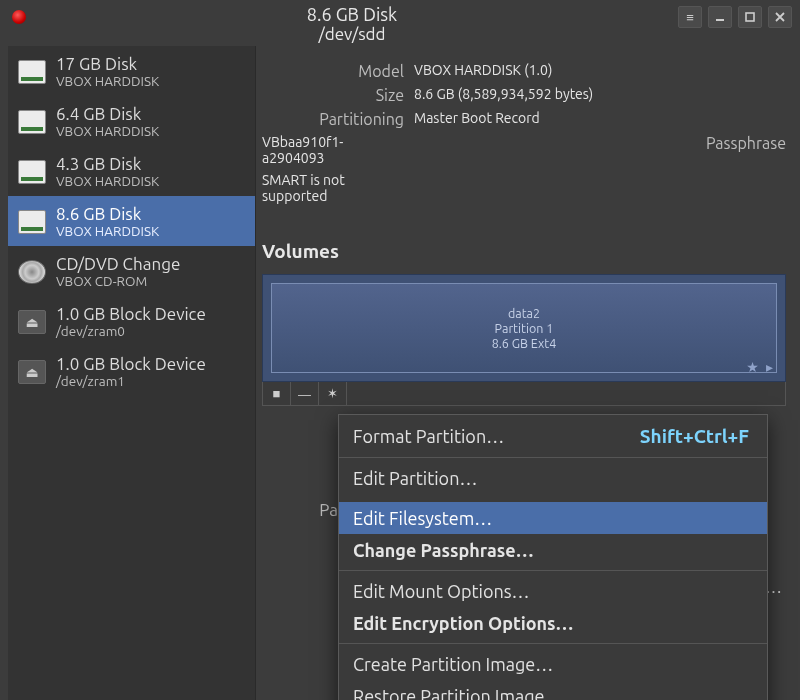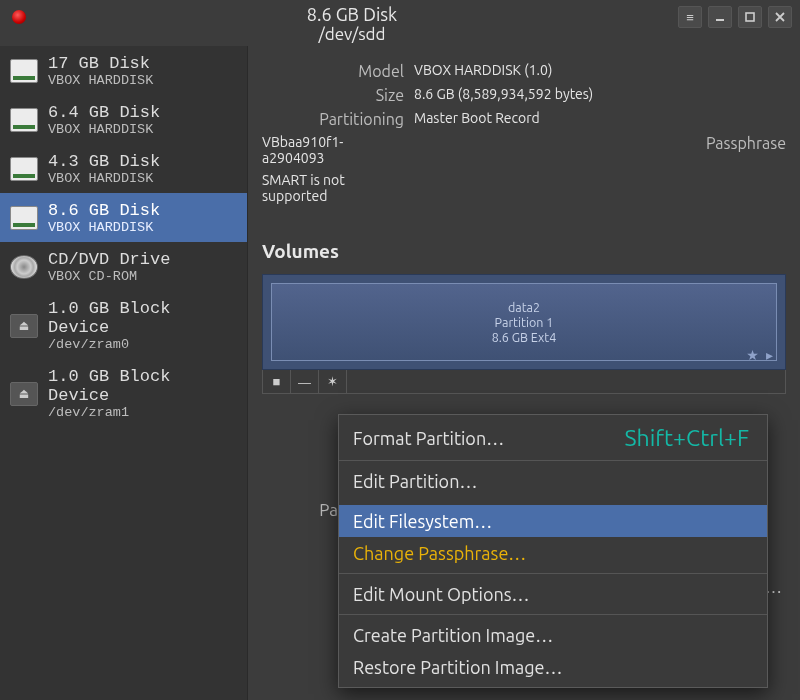--- a/index.html
+++ b/index.html
@@ -35,26 +35,25 @@
     width: 24px; height: 22px;
     background: #4a4a4a;
     border: 1px solid #555;
     border-radius: 2px;
     display: flex; align-items: center; justify-content: center;
     color: #ccc; font-size: 13px;
   }
   .titlebar .winbtn svg { width: 12px; height: 12px; }
   
   .sidebar {
-    position: absolute; top: 46px; left: 0; bottom: 0;
+    position: absolute; top: 46px; left: 8px; bottom: 0;
     width: 248px;
     background: #333;
     border-right: 1px solid #2a2a2a;
     overflow: hidden;
-    font-family: Liberation Mono, monospace;
   }
   .dev-item {
     display: flex; align-items: center;
     padding: 8px 10px 6px 10px;
     gap: 10px;
     border-bottom: 1px solid rgba(0,0,0,0);
     cursor: pointer;
   }
   .dev-item.selected {
     background: #4a6ea9;
@@ -98,21 +97,21 @@
   }
   .kv { display: grid; grid-template-columns: 142px 1fr; gap: 6px 10px; }
   .kv .k { text-align: right; color: #bdbdbd; font-size: 16px; }
   .kv .v { text-align: left; color: #e6e6e6; font-size: 14px; }
   .section-title {
     margin-top: 36px; color: #e8e8e8;
     font-size: 19px; font-weight: 600;
   }
   .vol-box {
     margin-top: 12px;
-    height: 96px;
+    height: 108px;
     background: #3f5174;
     border: 1px solid #2a3a58;
     box-shadow: inset 0 0 0 6px #3f5174;
     position: relative;
     display: flex; align-items: center; justify-content: center;
     text-align: center;
     color: #c7d2e8;
     font-size: 12.5px;
   }
   .vol-inner {
@@ -166,22 +165,22 @@
   }
   .menu .mi {
     display: flex; align-items: center;
     padding: 6px 18px 6px 14px;
     color: #e2e2e2;
     font-size: 18px;
   }
   .menu .mi.highlight {
     background: #4a6ea9; color: #fff; margin-top: 8px;
   }
-  .menu .mi.disabled { color: #eab308; }
-  .menu .accel { margin-left: auto; font-size: 23px; color: #14b8a6; }
+  .menu .mi.disabled { color: #e5e5e5; font-weight: bold; }
+  .menu .accel { margin-left: auto; font-size: 19px; color: #7dd3fc; font-weight: bold; }
   .menu .sep { height: 1px; background: #555; margin: 4px 0; }
 </style>
 </head>
 <body>
 
 <div class="titlebar">
   <div class="rec-icon"></div>
   <div class="titles">
     <div class="line1">8.6 GB Disk</div>
     <div class="line2">/dev/sdd</div>
@@ -231,21 +230,21 @@
   <div class="dev-item selected">
     <div class="dev-icon"></div>
     <div class="dev-text">
       <div class="l1">8.6 GB Disk</div>
       <div class="l2">VBOX HARDDISK</div>
     </div>
   </div>
   <div class="dev-item">
     <div class="dev-icon cd"></div>
     <div class="dev-text">
-      <div class="l1">CD/DVD Drive</div>
+      <div class="l1">CD/DVD Change</div>
       <div class="l2">VBOX CD-ROM</div>
     </div>
   </div>
   <div class="dev-item">
     <div class="dev-icon eject"></div>
     <div class="dev-text">
       <div class="l1">1.0 GB Block Device</div>
       <div class="l2">/dev/zram0</div>
     </div>
   </div>
@@ -306,20 +305,23 @@
   <div class="mi highlight">
     <span>Edit Filesystem…</span>
   </div>
   <div class="mi disabled">
     <span>Change Passphrase…</span>
   </div>
   <div class="sep"></div>
   <div class="mi">
     <span>Edit Mount Options…</span>
   </div>
+  <div class="mi disabled">
+    <span>Edit Encryption Options…</span>
+  </div>
   <div class="sep"></div>
   <div class="mi">
     <span>Create Partition Image…</span>
   </div>
   <div class="mi">
     <span>Restore Partition Image…</span>
   </div>
 </div>
 
 </body></html>

